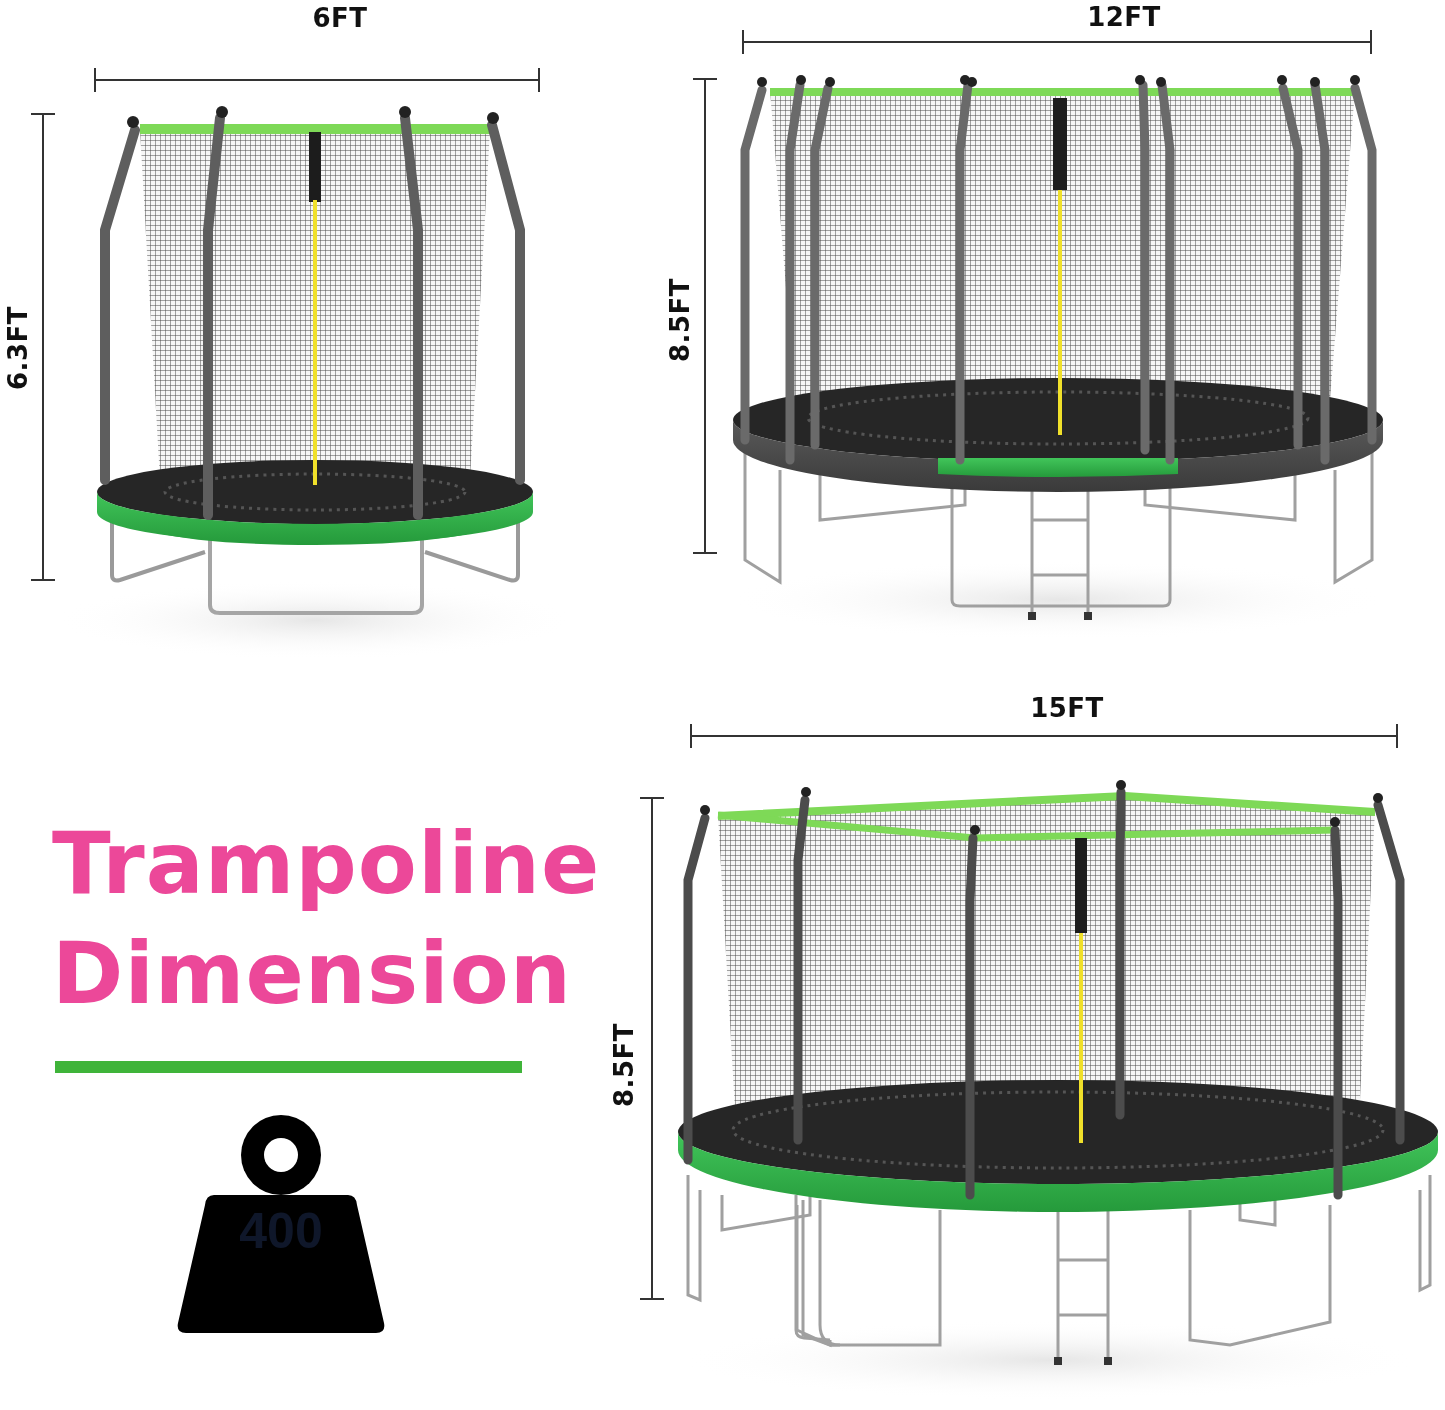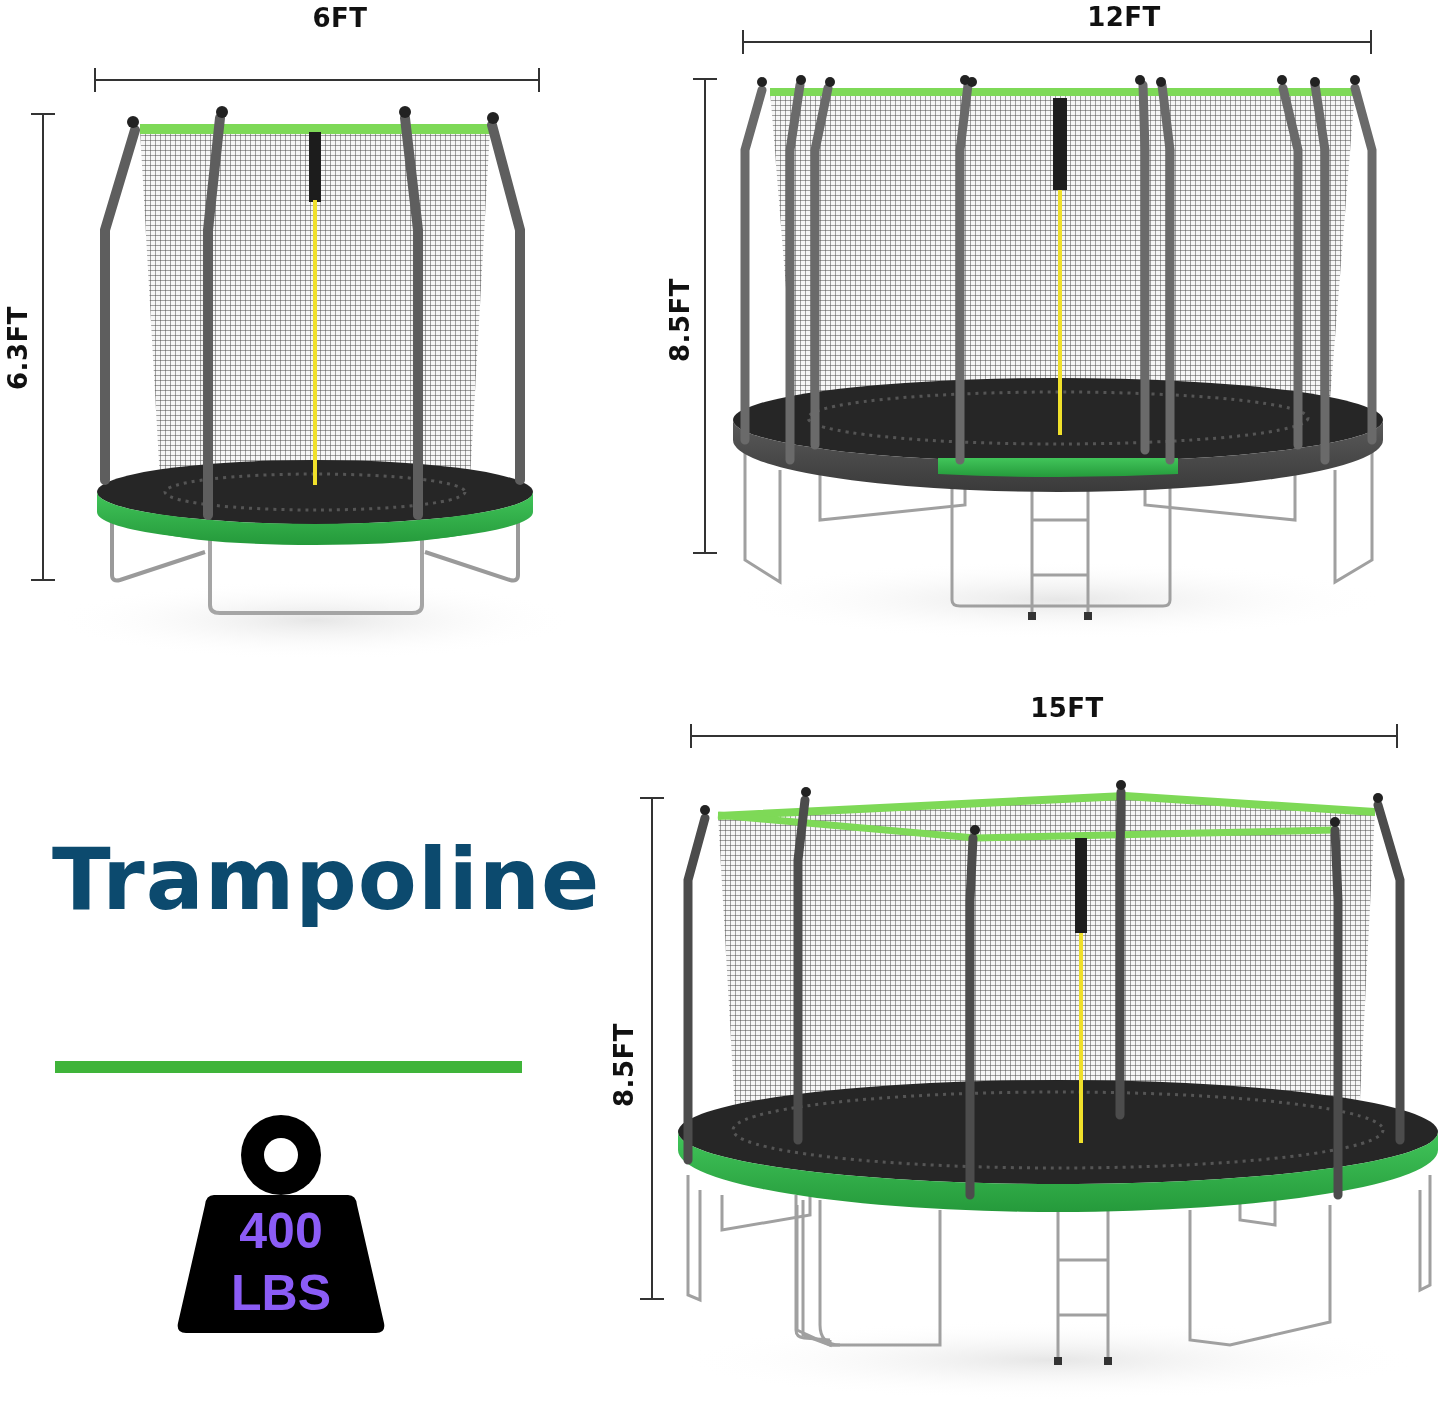--- a/index.html
+++ b/index.html
@@ -6,24 +6,24 @@
   body { width:1445px; height:1410px; position:relative; overflow:hidden; font-family:"DejaVu Sans", sans-serif; }
   .dim-label { position:absolute; font-family:"DejaVu Sans", sans-serif; font-weight:bold; font-size:26px; color:#111; letter-spacing:0.5px; white-space:nowrap; }
   .dim-label.h { transform:translateX(-50%); }
   .dim-label.v { transform-origin:center center; transform:translate(-50%,-50%) rotate(-90deg); }
   .hline { position:absolute; height:2px; background:#333; }
   .hline::before, .hline::after { content:""; position:absolute; top:-11px; width:2px; height:24px; background:#333; }
   .hline::before { left:0; } .hline::after { right:0; }
   .vline { position:absolute; width:2px; background:#333; }
   .vline::before, .vline::after { content:""; position:absolute; left:-11px; width:24px; height:2px; background:#333; }
   .vline::before { top:0; } .vline::after { bottom:0; }
-  .title { position:absolute; left:52px; top:808px; font-family:"DejaVu Sans", sans-serif; font-weight:bold; font-size:86px; line-height:110px; color:#0c4a6e; letter-spacing:1px;margin-top:16px; }
+  .title { position:absolute; left:52px; top:808px; font-family:"DejaVu Sans", sans-serif; font-weight:bold; font-size:86px; line-height:110px; color:#ec4899; letter-spacing:1px; }
   .green-bar { position:absolute; left:55px; top:1061px; width:467px; height:12px; background:#3fb43a; }
   .weight { position:absolute; left:176px; top:1113px; width:210px; height:222px; }
-  .weight-text { position:absolute; left:0; width:100%; text-align:center; color:#8b5cf6; font-family:"Liberation Sans", sans-serif; font-weight:bold; font-size:50px; line-height:56px; }
+  .weight-text { position:absolute; left:0; width:100%; text-align:center; color:#0f172a; font-family:"Liberation Sans", sans-serif; font-weight:bold; font-size:50px; line-height:56px; }
   svg { position:absolute; overflow:visible; }
 </style>
 </head>
 <body>
 
 <div>
   <div class="dim-label h" style="left:340px; top:3px;">6FT</div>
   <div class="hline" style="left:94px; top:79px; width:446px;"></div>
   <div class="vline" style="left:42px; top:113px; height:468px;"></div>
   <div class="dim-label v" style="left:18px; top:348px;">6.3FT</div>
@@ -189,24 +189,24 @@
         <circle cx="1335" cy="822" r="5"></circle>
         <circle cx="1378" cy="798" r="5"></circle>
     </g>
     <rect x="1075" y="838" width="12" height="95" fill="#1c1c1c"></rect>
     <rect x="1079" y="933" width="4" height="210" fill="#f0e02a"></rect>
   </svg>
 </div>
 
 <div class="title">
   <div>Trampoline</div>
+  <div>Dimension</div>
 </div>
 <div class="green-bar"></div>
 
 <div class="weight">
   <svg style="left:0;top:0;" width="210" height="222" viewBox="0 0 210 222">
     <circle cx="105" cy="42" r="40" fill="#000"></circle>
     <circle cx="105" cy="42" r="17" fill="#fff"></circle>
     <path d="M38 82 Q30 82 29 92 L2 210 Q0 220 10 220 H200 Q210 220 208 210 L181 92 Q180 82 172 82 Z" fill="#000"></path>
   </svg>
   <div class="weight-text" style="top:90px;">400</div>
-  <div class="weight-text" style="top:152px;">LBS</div>
 </div>
 
 </body></html>

